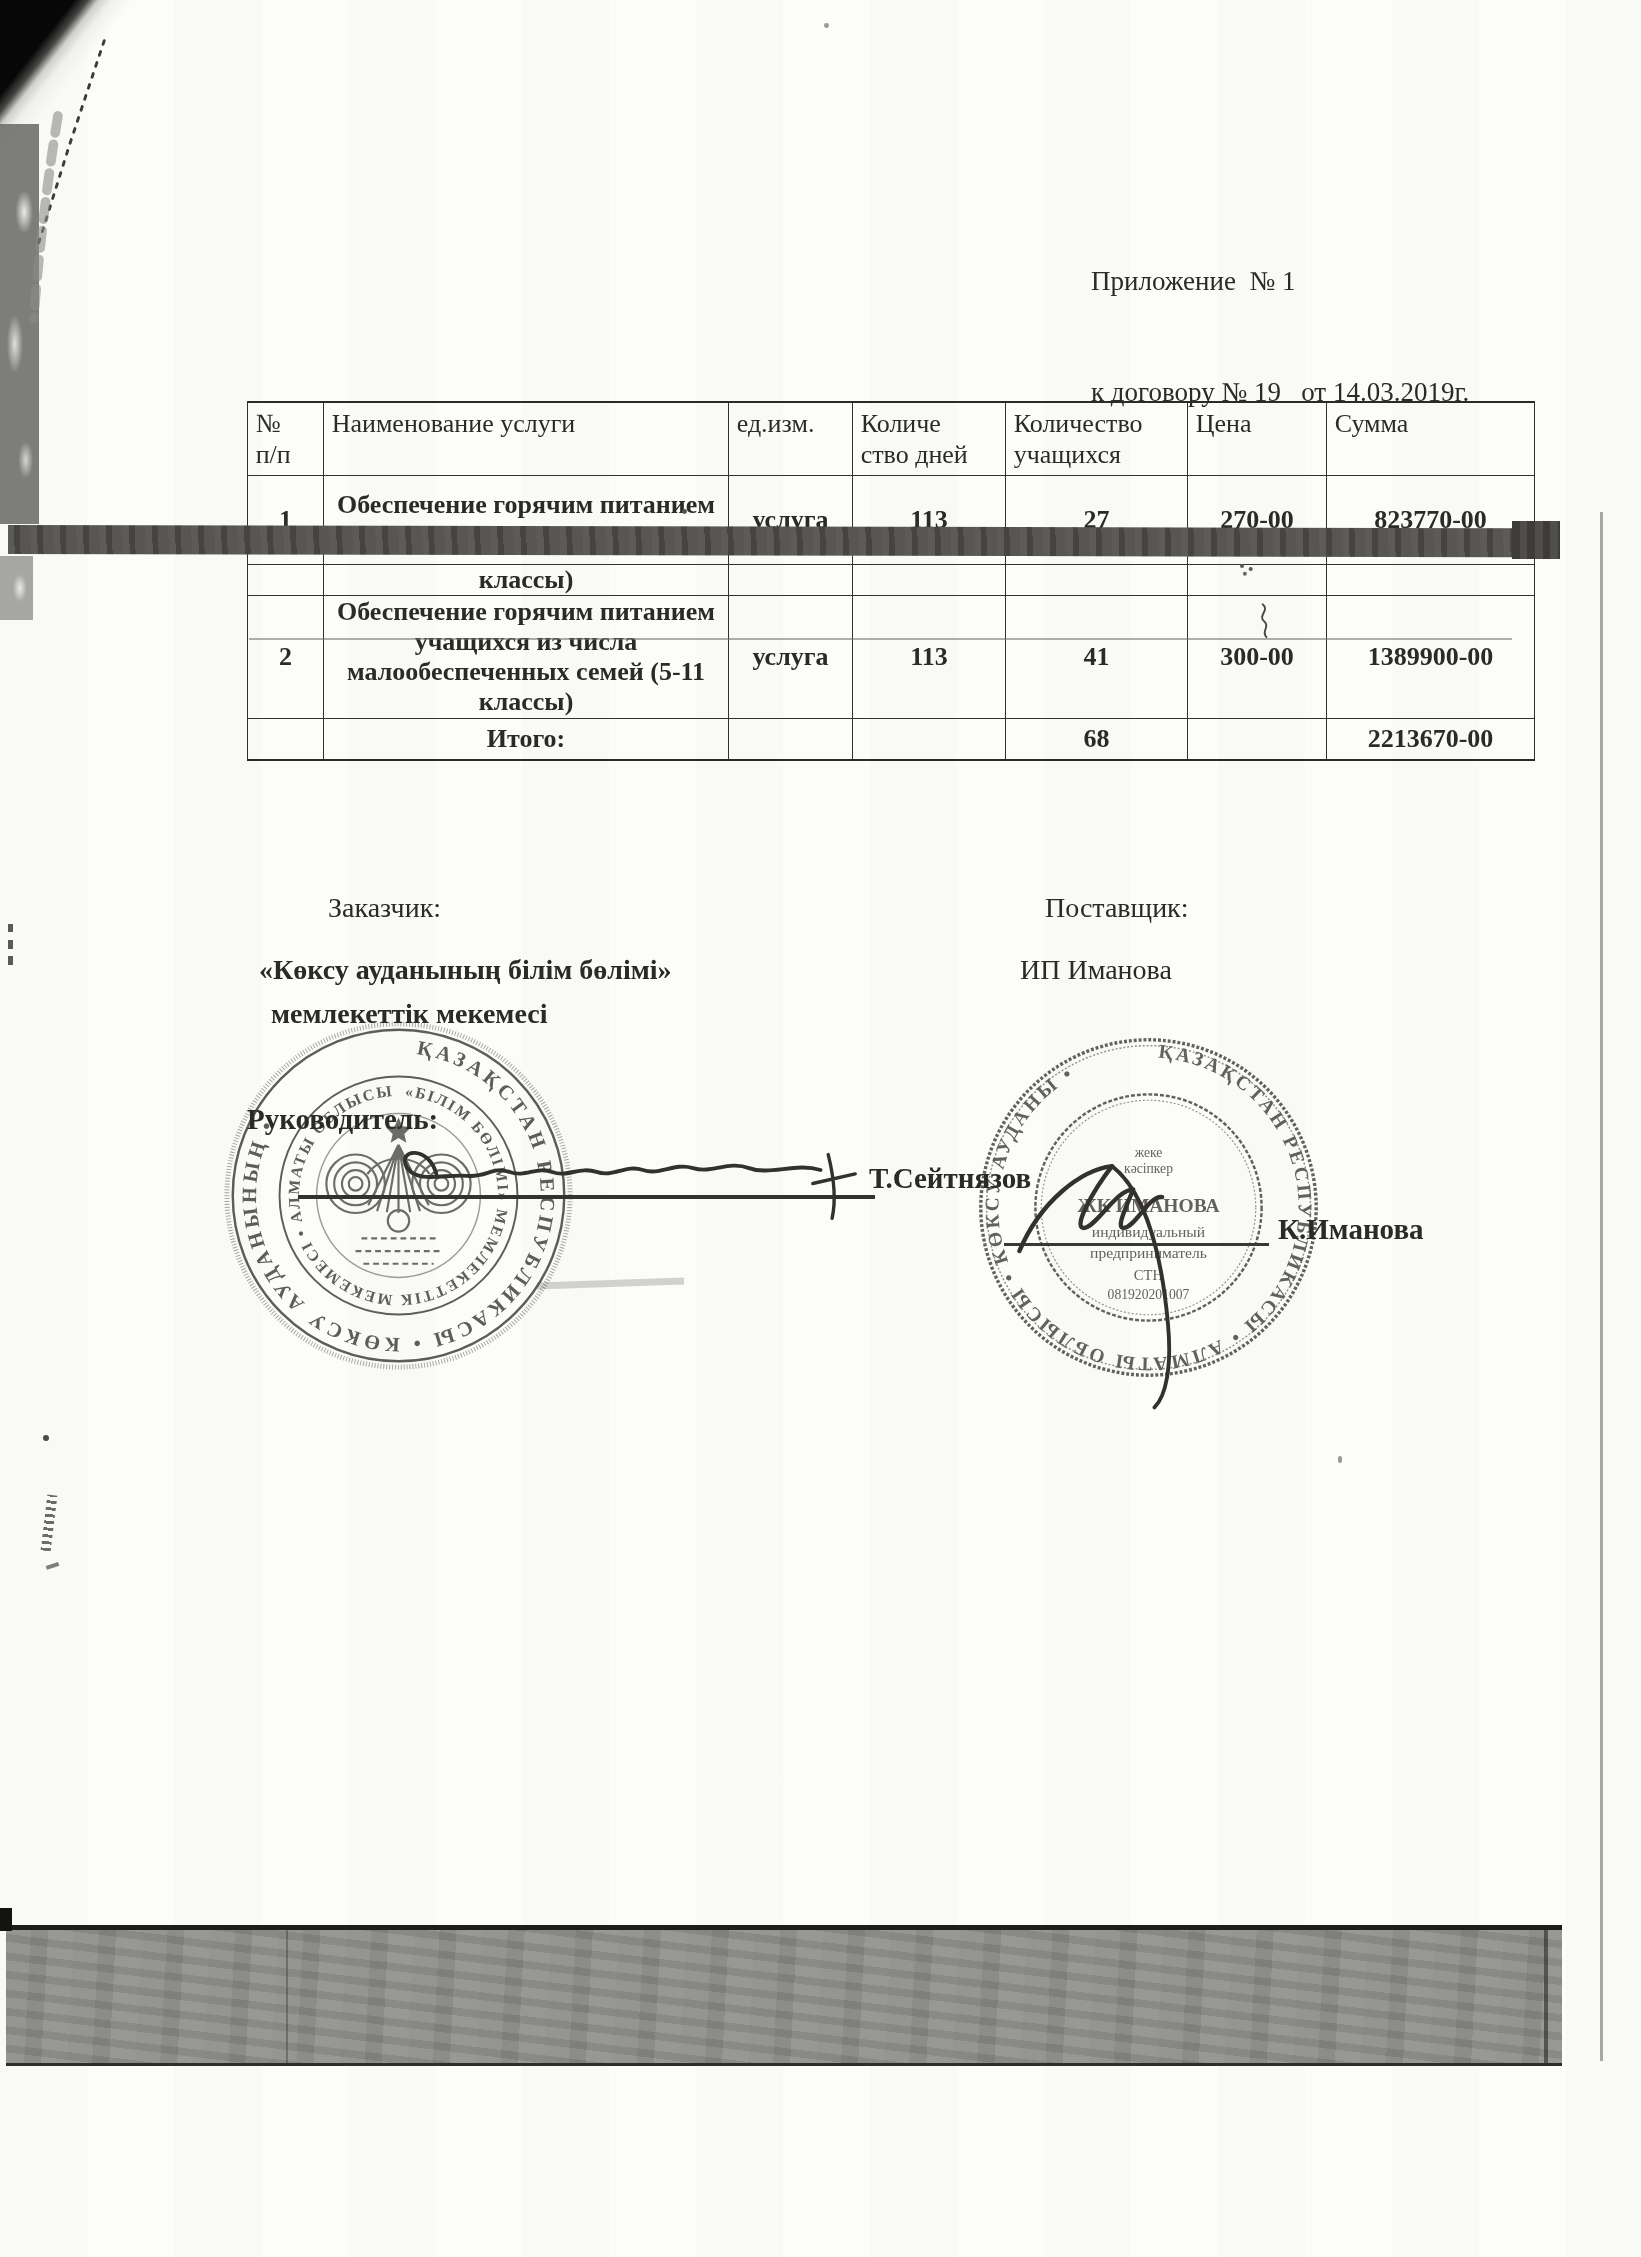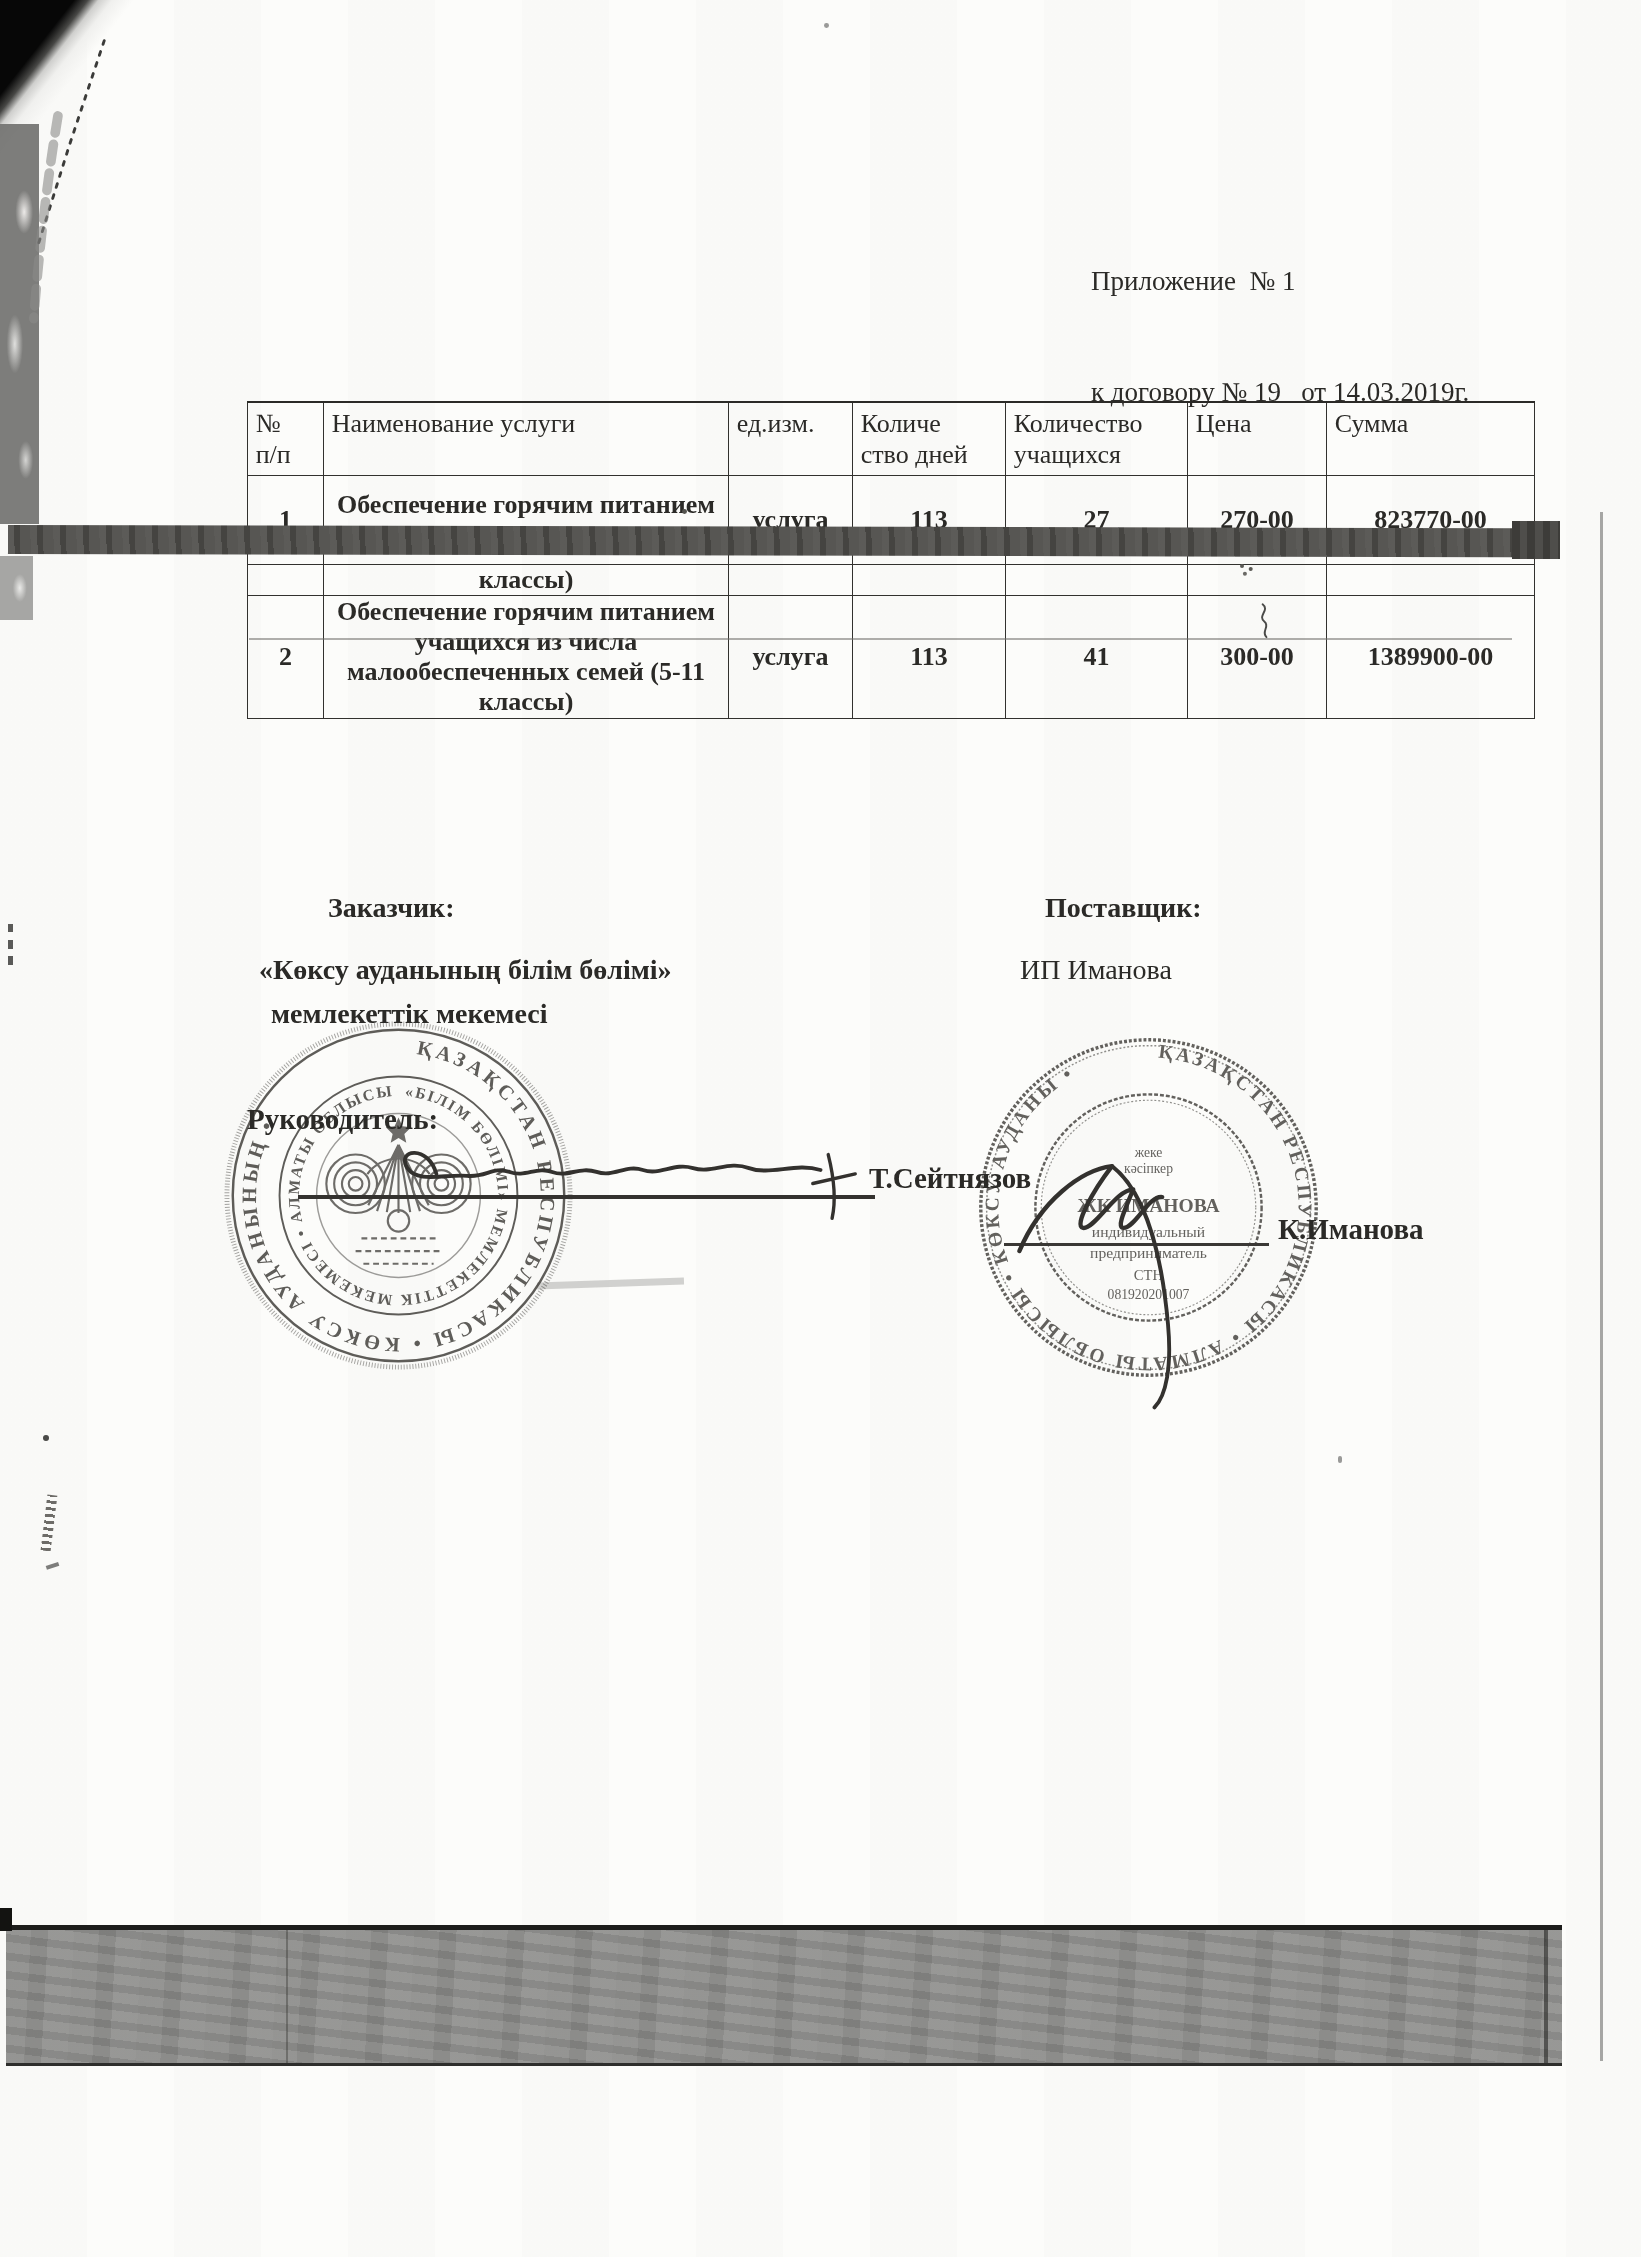--- a/index.html
+++ b/index.html
@@ -70,21 +70,21 @@
     background:repeating-linear-gradient(0deg,#55534f 0 2.9px,transparent 2.9px 6.8px);}
   .mark-dash-b{left:46px;top:1564px;width:12.6px;height:3.9px;background:#7d7d7b;transform:rotate(-18deg);z-index:7;}
   .mark-dot-top{left:824px;top:23px;width:4.8px;height:4.8px;border-radius:50%;background:#9a9a98;z-index:7;}
   .mark-dot-mid{left:1338px;top:1456px;width:3.9px;height:6.8px;background:#9a9a98;border-radius:1.9px;z-index:7;}
   .dot-after-chisla{left:682px;top:509px;width:4.8px;height:4.8px;border-radius:50%;background:#55544f;z-index:7;}
   .dots3{left:1240px;top:564px;width:3.9px;height:3.9px;background:#5a5955;border-radius:50%;z-index:7;
     box-shadow:8.7px 2.9px 0 #5a5955,2.9px 7.7px 0 #6a6965;}
   .faintline-row2{left:249px;top:638px;width:1263px;height:1.9px;background:#6f6e6a;opacity:.55;z-index:3;}
   .eraser-stroke{left:537px;top:1280px;width:147px;height:6.8px;background:#c9c9c7;opacity:.85;transform:rotate(-2deg);z-index:3;}
   
-  .lbl-bold{font-weight:700;font-size:28px;white-space:pre;z-index:8;}
+  .lbl-bold{font-weight:400;font-size:28px;white-space:pre;z-index:8;}
   .customer-label{left:328px;top:892px;}
   .supplier-label{left:1045px;top:892px;}
   .customer-n1{left:259px;top:954px;font-size:28px;font-weight:700;z-index:8;}
   .customer-n2{left:271px;top:998px;font-size:28px;font-weight:700;z-index:8;}
   .supplier-n{left:1020px;top:954px;font-size:28px;font-weight:400;z-index:8;}
   .head-label{left:247px;top:1103px;font-size:29px;font-weight:700;z-index:9;}
   .head-name{left:869px;top:1162px;font-size:29px;font-weight:700;z-index:9;}
   .ip-label{left:949px;top:1091px;font-size:29px;font-weight:700;z-index:9;}
   .ip-name{left:1278px;top:1213px;font-size:29px;font-weight:700;z-index:9;}
   .sigline-left{left:298px;top:1195px;width:577px;height:3.9px;background:#34322f;z-index:8;}
@@ -159,20 +159,29 @@
           <div>Обеспечение горячим питанием</div>
           <div>учащихся  из числа</div>
           <div>малообеспеченных семей  (5-11</div>
           <div>классы)</div>
         </td>
         <td class="unitcell">услуга</td>
         <td>113</td>
         <td>41</td>
         <td>300-00</td>
         <td>1389900-00</td>
+      </tr>
+      <tr class="tot">
+        <td></td>
+        <td class="totlabel">Итого:</td>
+        <td></td>
+        <td></td>
+        <td>68</td>
+        <td></td>
+        <td>2213670-00</td>
       </tr>
     </tbody>
       </table>
   </div>
 
   <div class="abs lbl-bold customer-label">Заказчик:</div>
   <div class="abs lbl-bold supplier-label">Поставщик:</div>
   <div class="abs customer-n1">«Көксу ауданының білім бөлімі»</div>
   <div class="abs customer-n2">мемлекеттік мекемесі</div>
   <div class="abs supplier-n">ИП Иманова</div>

